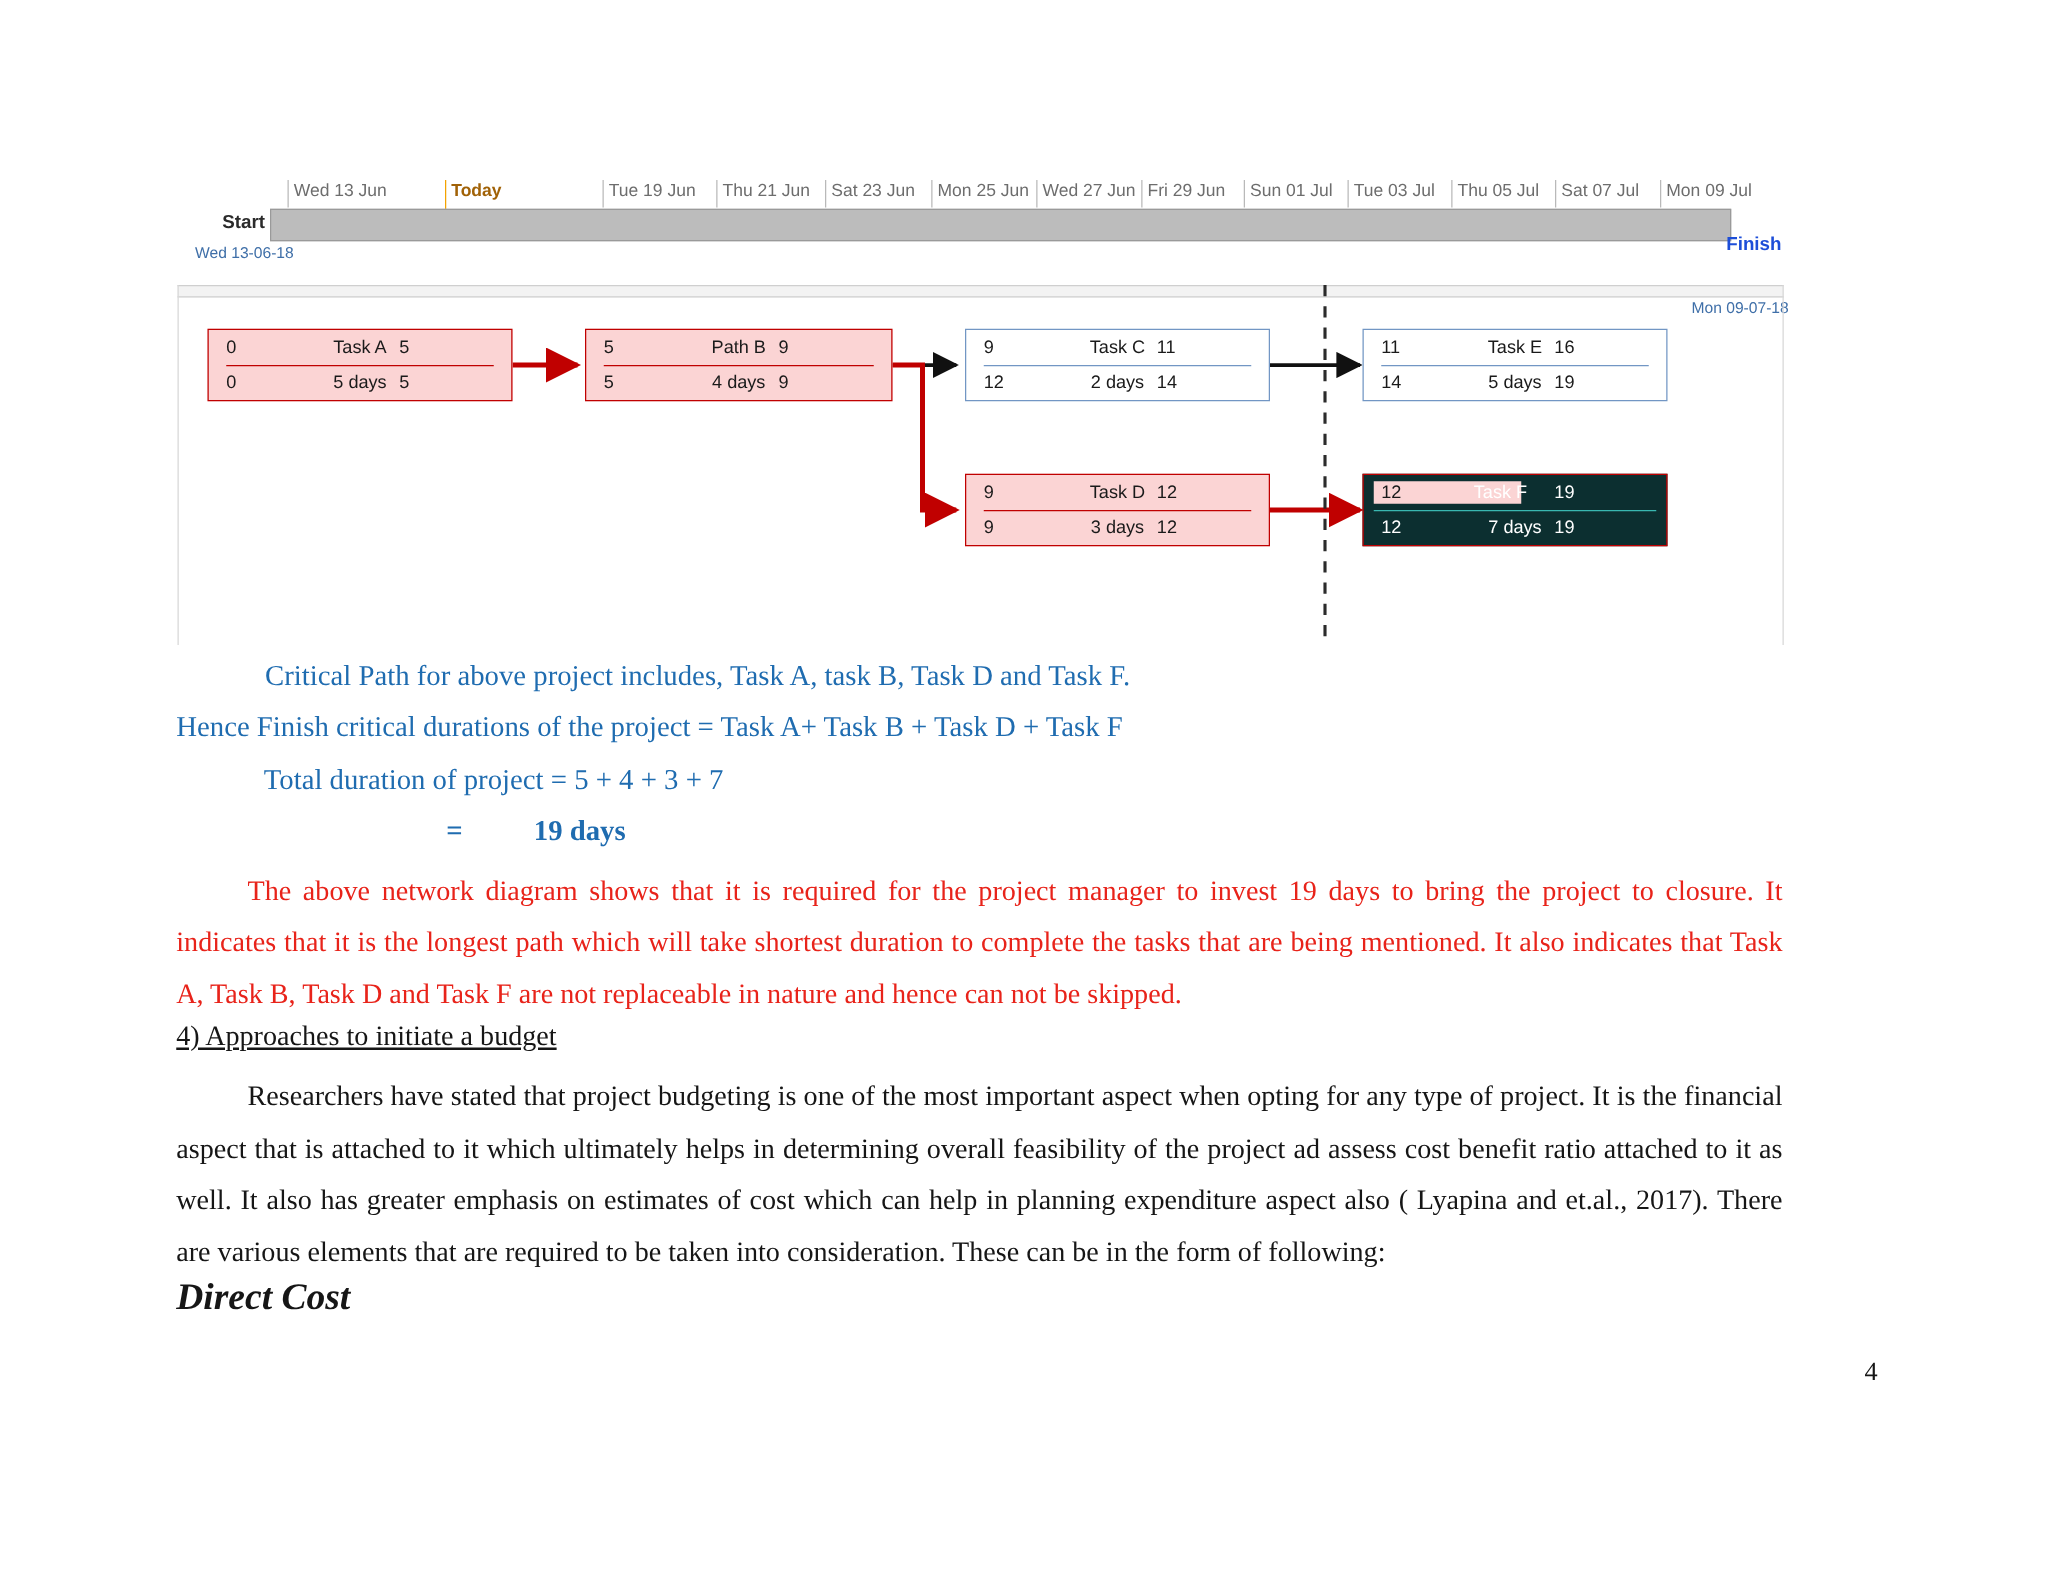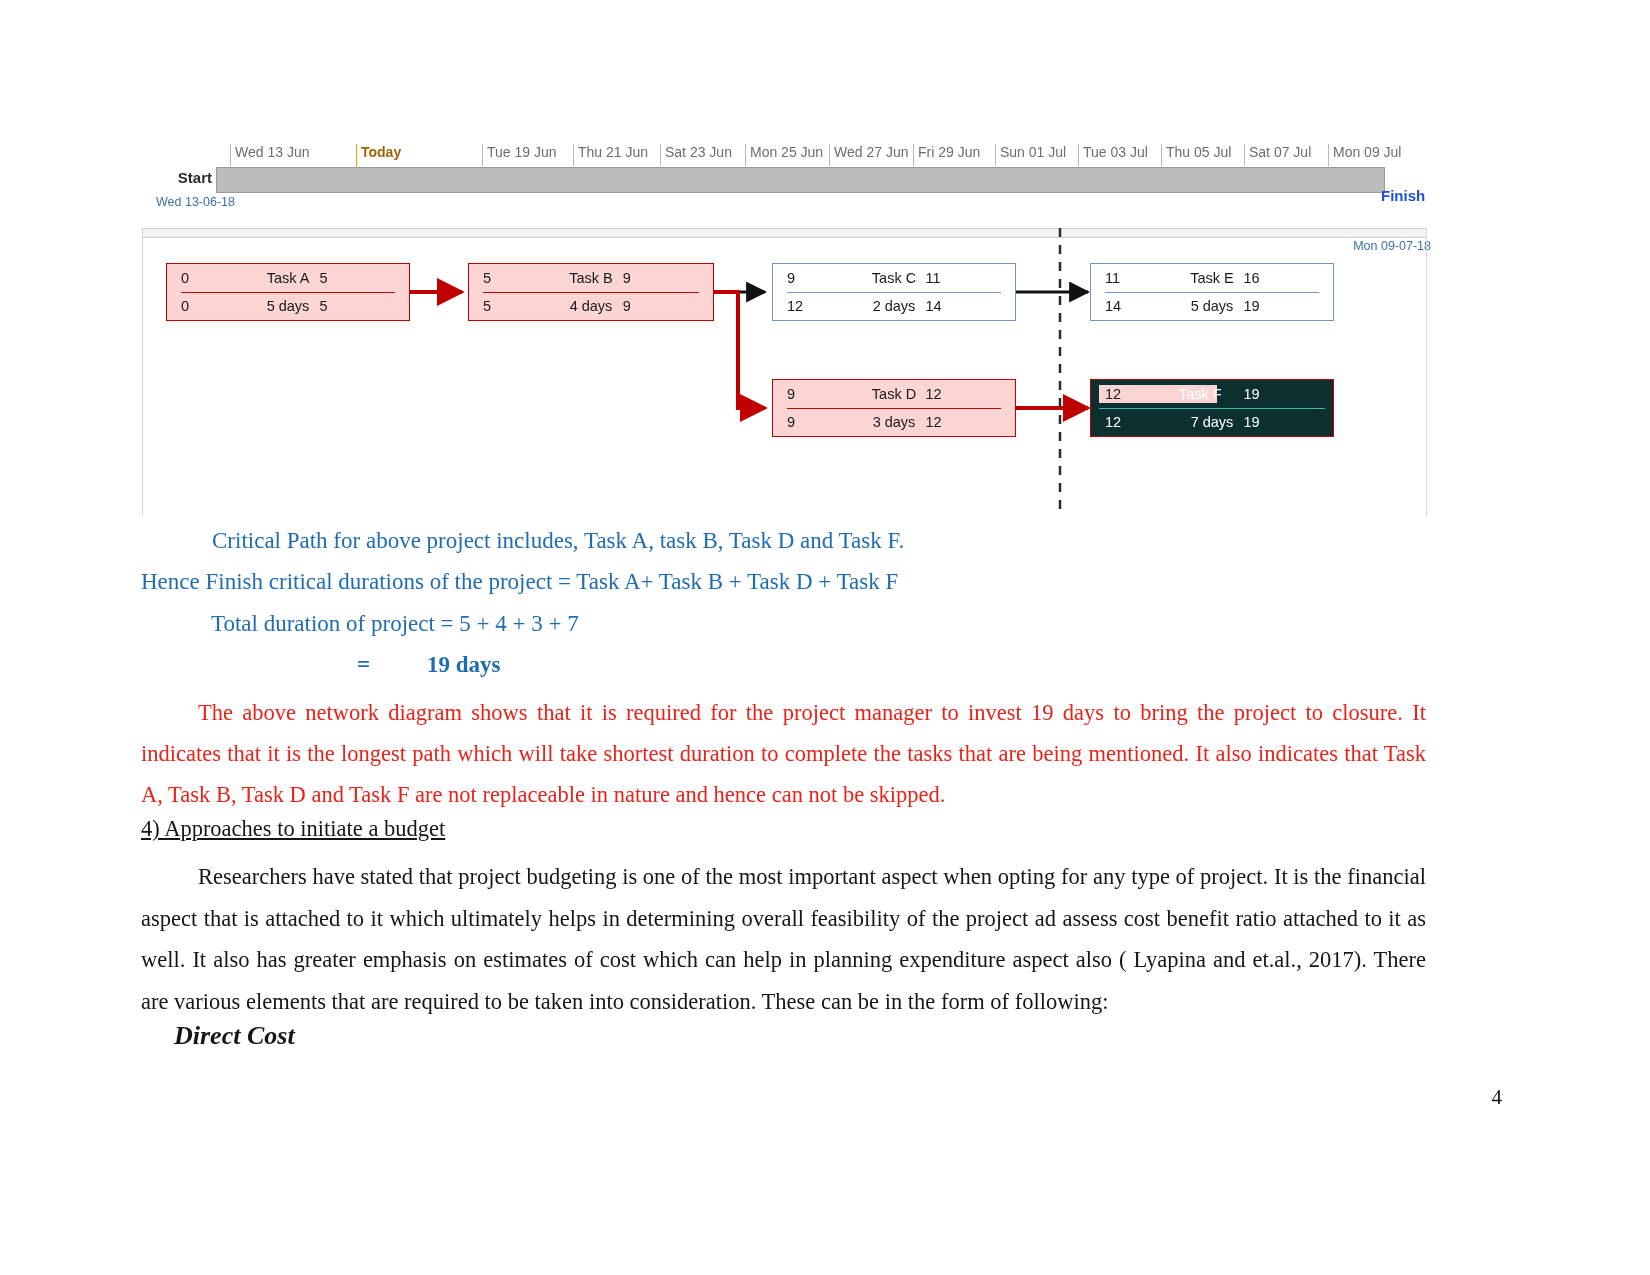--- a/index.html
+++ b/index.html
@@ -190,21 +190,21 @@
     <div class="row bottom">
       <span class="c1">0</span>
       <span class="c2">5 days</span>
       <span class="c3">5</span>
     </div>
   </div>
 
   <div class="node" style="left:468px;top:263px;width:246px;height:58px;">
     <div class="row top">
       <span class="c1">5</span>
-      <span class="c2">Task B</span>
+      <span class="c2">Path B</span>
       <span class="c3">9</span>
     </div>
     <div class="divider"></div>
     <div class="row bottom">
       <span class="c1">5</span>
       <span class="c2">4 days</span>
       <span class="c3">9</span>
     </div>
   </div>
 
@@ -272,17 +272,17 @@
 
   <div class="txt blue line" style="left:357px;top:652px;font-size:23px;font-weight:bold;">=</div>
   <div class="txt blue line" style="left:427px;top:652px;font-size:23px;font-weight:bold;">19 days</div>
 
   <div class="txt red para" style="left:141px;top:692px;width:1285px;font-size:22.5px;line-height:41px;text-indent:57px;">The above network diagram shows that it is required for the project manager to invest 19 days to bring the project to closure. It indicates that it is the longest path which will take shortest duration to complete the tasks that are being mentioned. It also indicates that Task A, Task B, Task D and Task F are not replaceable in nature and hence can not be skipped.</div>
 
   <div class="txt black line" style="left:141px;top:816px;font-size:22.5px;text-decoration:underline;">4) Approaches to initiate a budget </div>
 
   <div class="txt black para" style="left:141px;top:856px;width:1285px;font-size:22.5px;line-height:41.5px;text-indent:57px;">Researchers have stated that project budgeting is one of the most important aspect when opting for any type of project. It is the financial aspect that is attached to it which ultimately helps in determining overall feasibility of the project ad assess cost benefit ratio attached to it as well. It also has greater emphasis on estimates of cost which can help in planning expenditure aspect also ( Lyapina and et.al., 2017). There are various elements that are required to be taken into consideration. These can be in the form of following:</div>
 
-  <div class="txt black line" style="left:141px;top:1021px;font-size:26px;font-weight:bold;font-style:italic;margin-left:33px;">Direct Cost</div>
+  <div class="txt black line" style="left:141px;top:1021px;font-size:30px;font-weight:bold;font-style:italic;">Direct Cost</div>
 
   <div class="pagenum">4</div>
 
 </div>
 
 </body></html>

